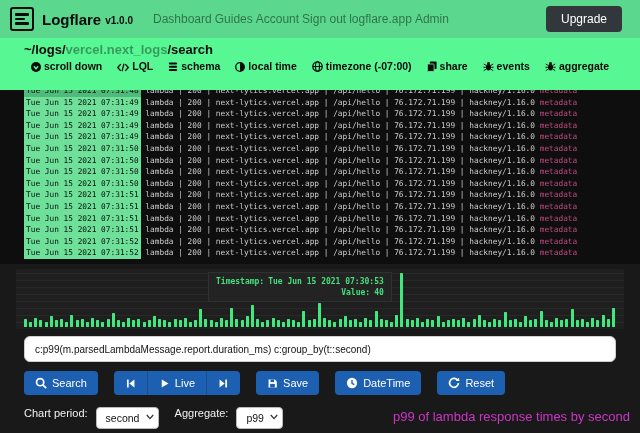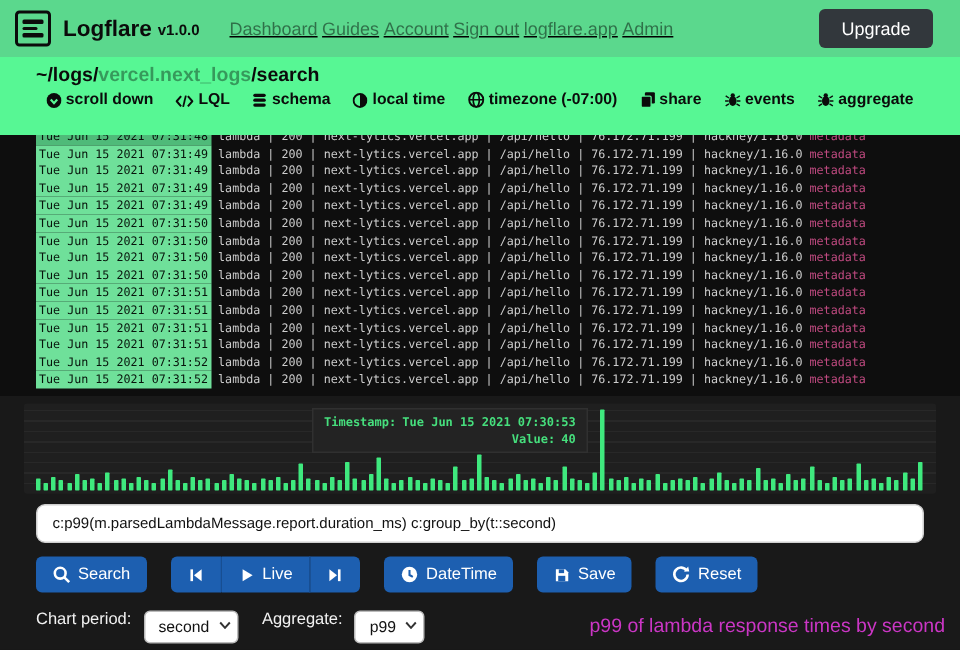--- a/index.html
+++ b/index.html
@@ -7,21 +7,21 @@
   body { background:#191919; font-family:"Liberation Sans", sans-serif; }
 
   
   .navbar { height:38px; background:#5bd88d; display:flex; align-items:center; padding:0 10px; }
   .logo { width:24px; height:24px; border:2.5px solid #0b0b0b; border-radius:3px;
           display:flex; flex-direction:column; justify-content:center; gap:2px; padding:0 3px; }
   .logo i { display:block; height:2.5px; background:#0b0b0b; border-radius:1px; width:100%; }
   .logo i.mid { width:70%; }
   .brand { font-size:15px; font-weight:700; color:#0b0b0b; margin-left:8px; }
   .version { font-size:10px; font-weight:700; color:#0b0b0b; margin-left:4px; margin-top:2px; }
-  .navlinks { display:flex; margin-left:20px; gap:3px;text-decoration:underline; }
+  .navlinks { display:flex; margin-left:20px; gap:3px; }
   .navlinks a { font-size:12px; color:rgba(0,0,0,0.48); text-decoration:none; cursor:pointer; }
   .upgrade-btn { margin-left:auto; margin-right:8px; background:#32373c; color:#fff; border:none;
                  border-radius:4px; font-size:12px; padding:6px 15px; cursor:pointer;
                  font-family:"Liberation Sans", sans-serif; }
 
   
   .subheader { height:52px; background:#57f794; padding:3px 0 0 0; }
   .breadcrumb { padding:0 0 0 24px; font-size:13px; font-weight:700; color:#0b0b0b; line-height:17px; }
   .breadcrumb .dim { color:rgba(0,0,0,0.38); }
   .toolbar { display:flex; justify-content:center; gap:15px; align-items:center; height:16px; }
@@ -349,33 +349,33 @@
       <span>Live</span>
     </button>
     <button class="btn">
       <svg width="11" height="11" viewBox="0 0 14 14">
           <polygon points="2,2 8.5,7 2,12" fill="#fff"></polygon>
           <rect x="9.3" y="2" width="2.2" height="10" fill="#fff"></rect>
         </svg>
     </button>
   </span>
   <button class="btn">
-    <svg width="12" height="12" viewBox="0 0 14 14">
-        <circle cx="7" cy="7" r="6" fill="#fff"></circle>
-        <polyline points="7,3.5 7,7.4 9.6,8.8" fill="none" stroke="#1d5fb0" stroke-width="1.6"></polyline>
-      </svg>
-    <span>DateTime</span>
-  </button>
-  <button class="btn">
     <svg width="11" height="11" viewBox="0 0 14 14">
         <path d="M2 2 h8 l2.5 2.5 V12 H2 Z" fill="#fff"></path>
         <rect x="4.5" y="2" width="4.5" height="3.2" fill="#1d5fb0"></rect>
         <rect x="4" y="7.5" width="6" height="4.5" fill="#1d5fb0"></rect>
       </svg>
     <span>Save</span>
+  </button>
+  <button class="btn">
+    <svg width="12" height="12" viewBox="0 0 14 14">
+        <circle cx="7" cy="7" r="6" fill="#fff"></circle>
+        <polyline points="7,3.5 7,7.4 9.6,8.8" fill="none" stroke="#1d5fb0" stroke-width="1.6"></polyline>
+      </svg>
+    <span>DateTime</span>
   </button>
   <button class="btn">
     <svg width="12" height="12" viewBox="0 0 14 14">
         <path d="M11.5 4.2 A5.2 5.2 0 1 0 12.2 7" fill="none" stroke="#fff" stroke-width="2"></path>
         <polygon points="9.2,4.6 13.4,4.6 12.6,0.8" fill="#fff"></polygon>
       </svg>
     <span>Reset</span>
   </button>
 </div>
 

